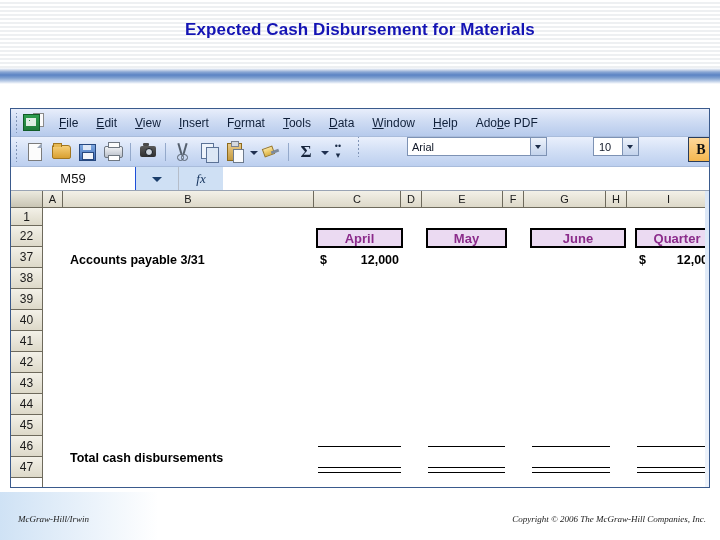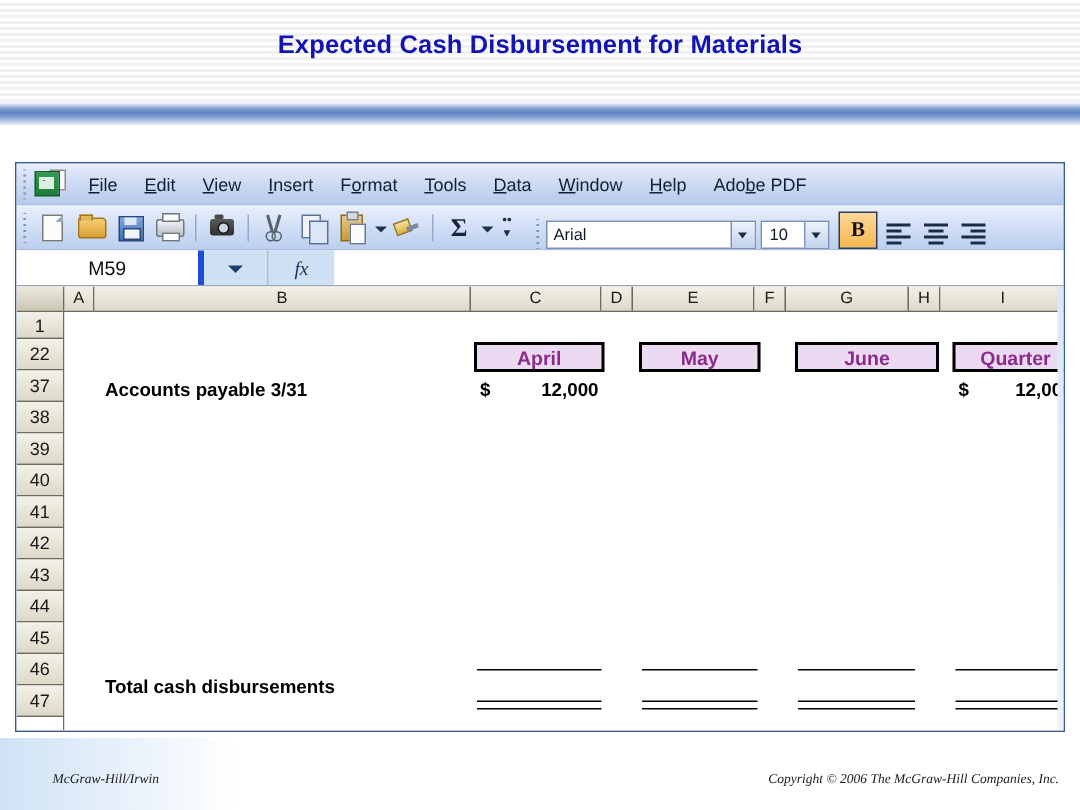--- a/index.html
+++ b/index.html
@@ -285,24 +285,25 @@
   }
   .ic-toolbar-more {
     position: absolute; left: 1px; top: 2px;
     width: 14px; height: 20px;
     color: #1b2c48; font-size: 9px;
     line-height: 9px; text-align: center;
   }
 
   
   #toolbar-format {
-    display: flex; align-items: flex-end;
+    display: flex; align-items: flex-start;
     flex: 1;
     min-width: 0;
     height: 100%;
+    gap: 43px;
   }
   #font-name-box {
     width: 140px; height: 19px;
     background: #ffffff;
     border: 1px solid #7d92b4;
     display: flex; align-items: center;
     font-size: 11px; color: #101828;
     padding-left: 4px;
     box-sizing: border-box;
     flex: none;
@@ -371,21 +372,21 @@
     height: 24px;
     background: #ffffff;
     display: flex;
     align-items: stretch;
     border-bottom: 1px solid #9aa4b4;
     box-sizing: border-box;
   }
   #name-box {
     width: 125px;
     background: #ffffff;
-    border-right: 4px solid #1d4ed8;
+    border-right: 1px solid #1d4ed8;
     display: flex; align-items: center; justify-content: center;
     font-size: 13px; color: #101010;
     flex: none;
     box-sizing: border-box;
   }
   #name-box-arrow {
     width: 42px;
     background: #cfe0f4;
     position: relative;
     border-right: 1px solid #b5bdc9;
@@ -510,21 +511,20 @@
     width: 720px; height: 48px;
     background: linear-gradient(to right, #cfe2f5 0%, #ffffff 22%, #ffffff 100%);
   }
   #footer-left {
     position: absolute;
     left: 18px; top: 22px;
     font-family: "Liberation Serif", serif;
     font-style: italic;
     font-size: 9px;
     color: #1a1a1a;
-    margin-left: 17px;
   }
   #footer-right {
     position: absolute;
     right: 14px; top: 22px;
     font-family: "Liberation Serif", serif;
     font-style: italic;
     font-size: 9px;
     color: #1a1a1a;
   }
 </style>

